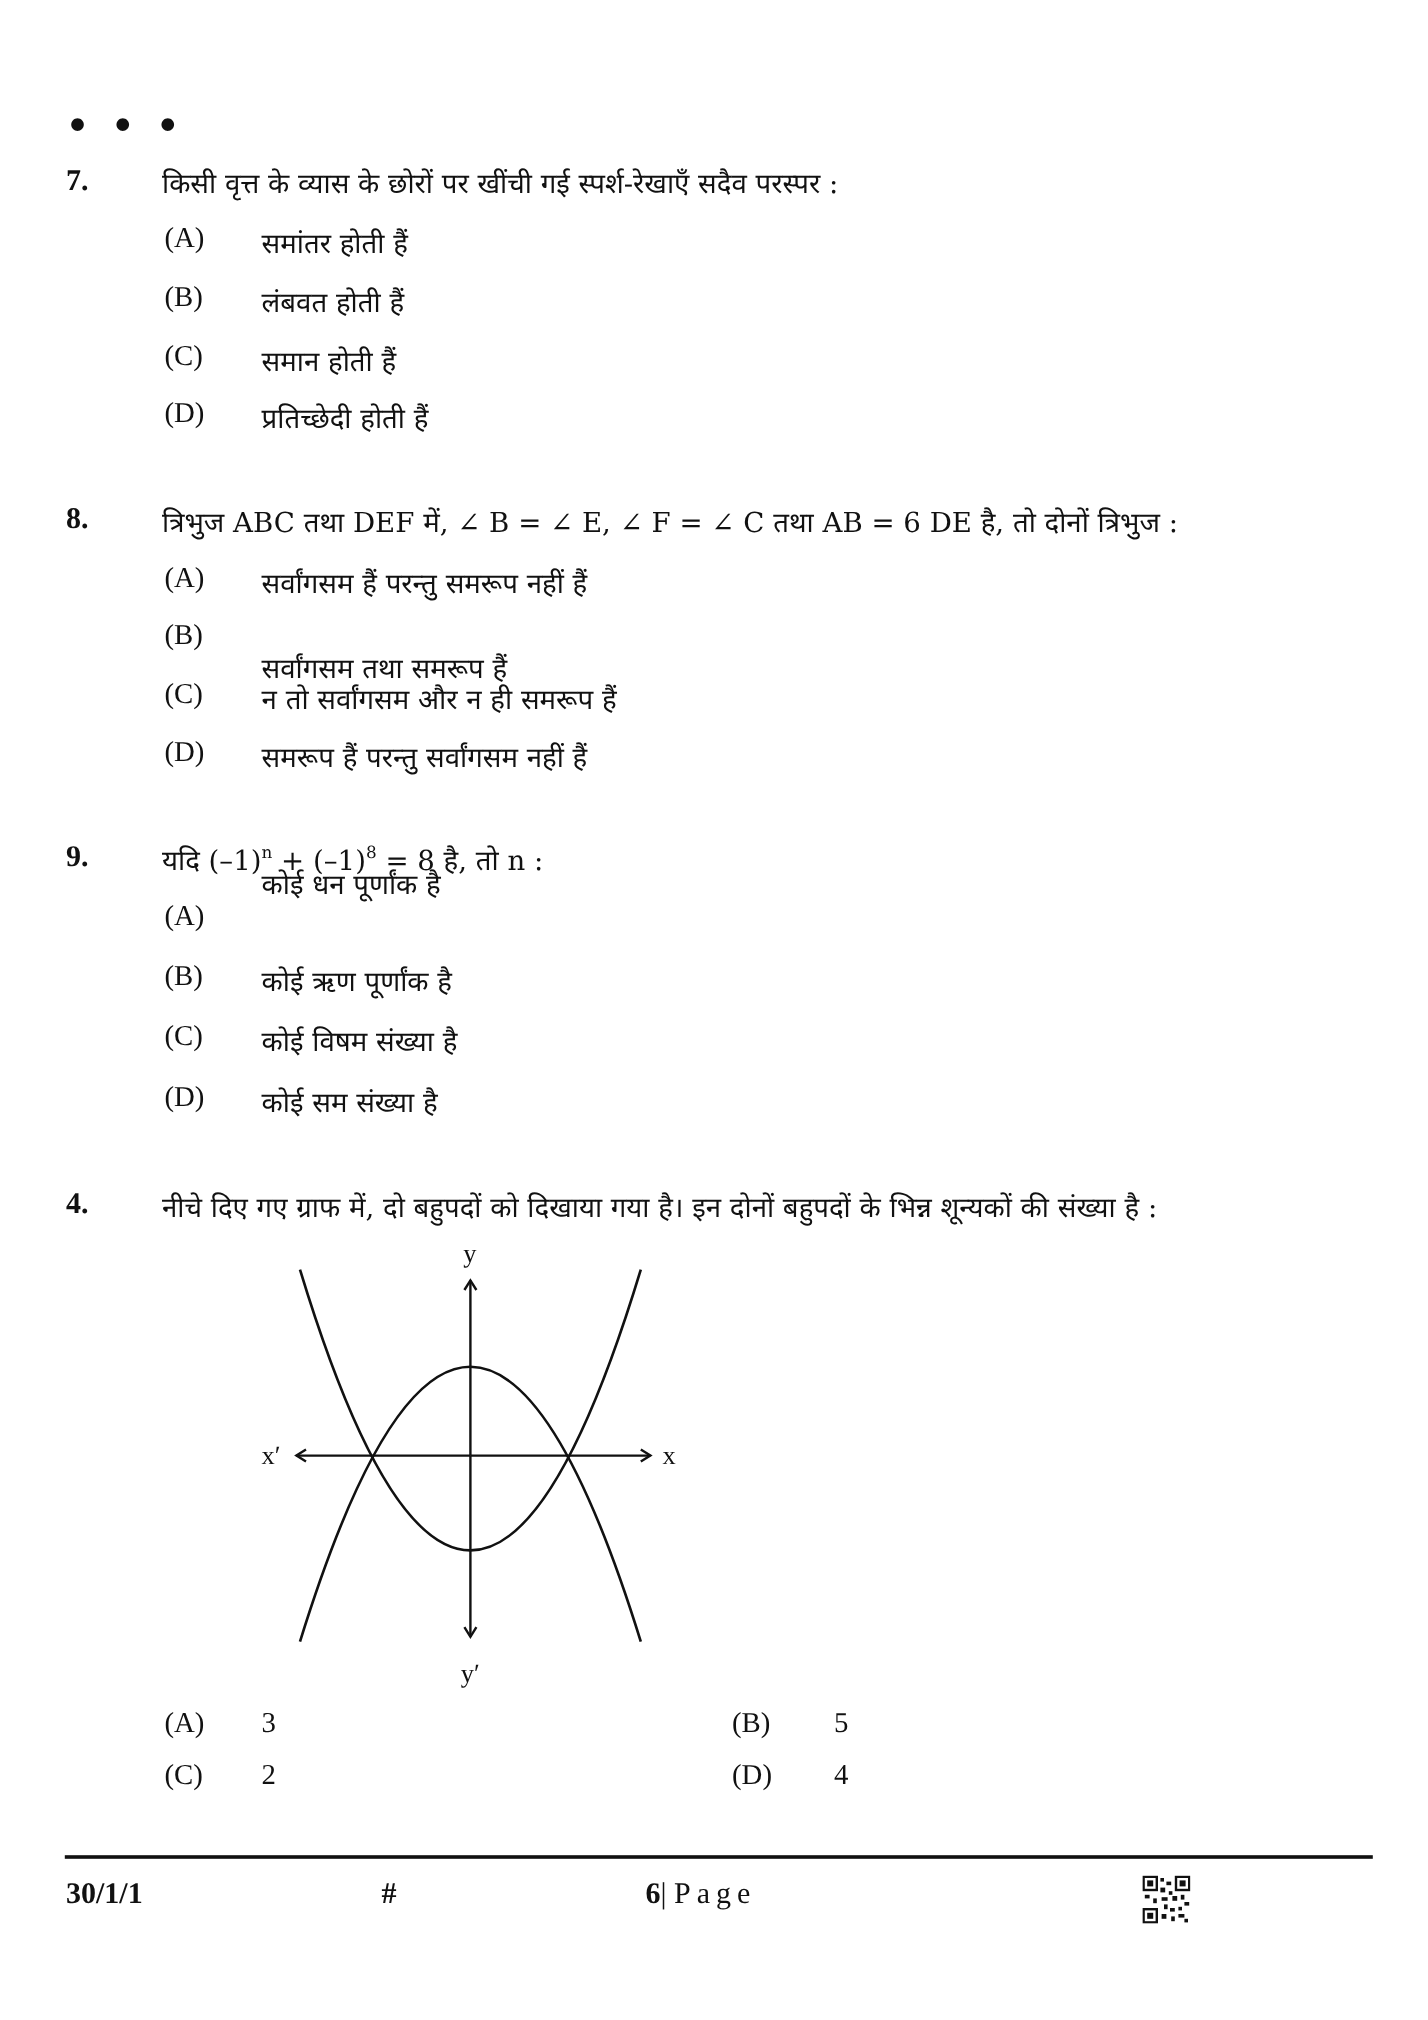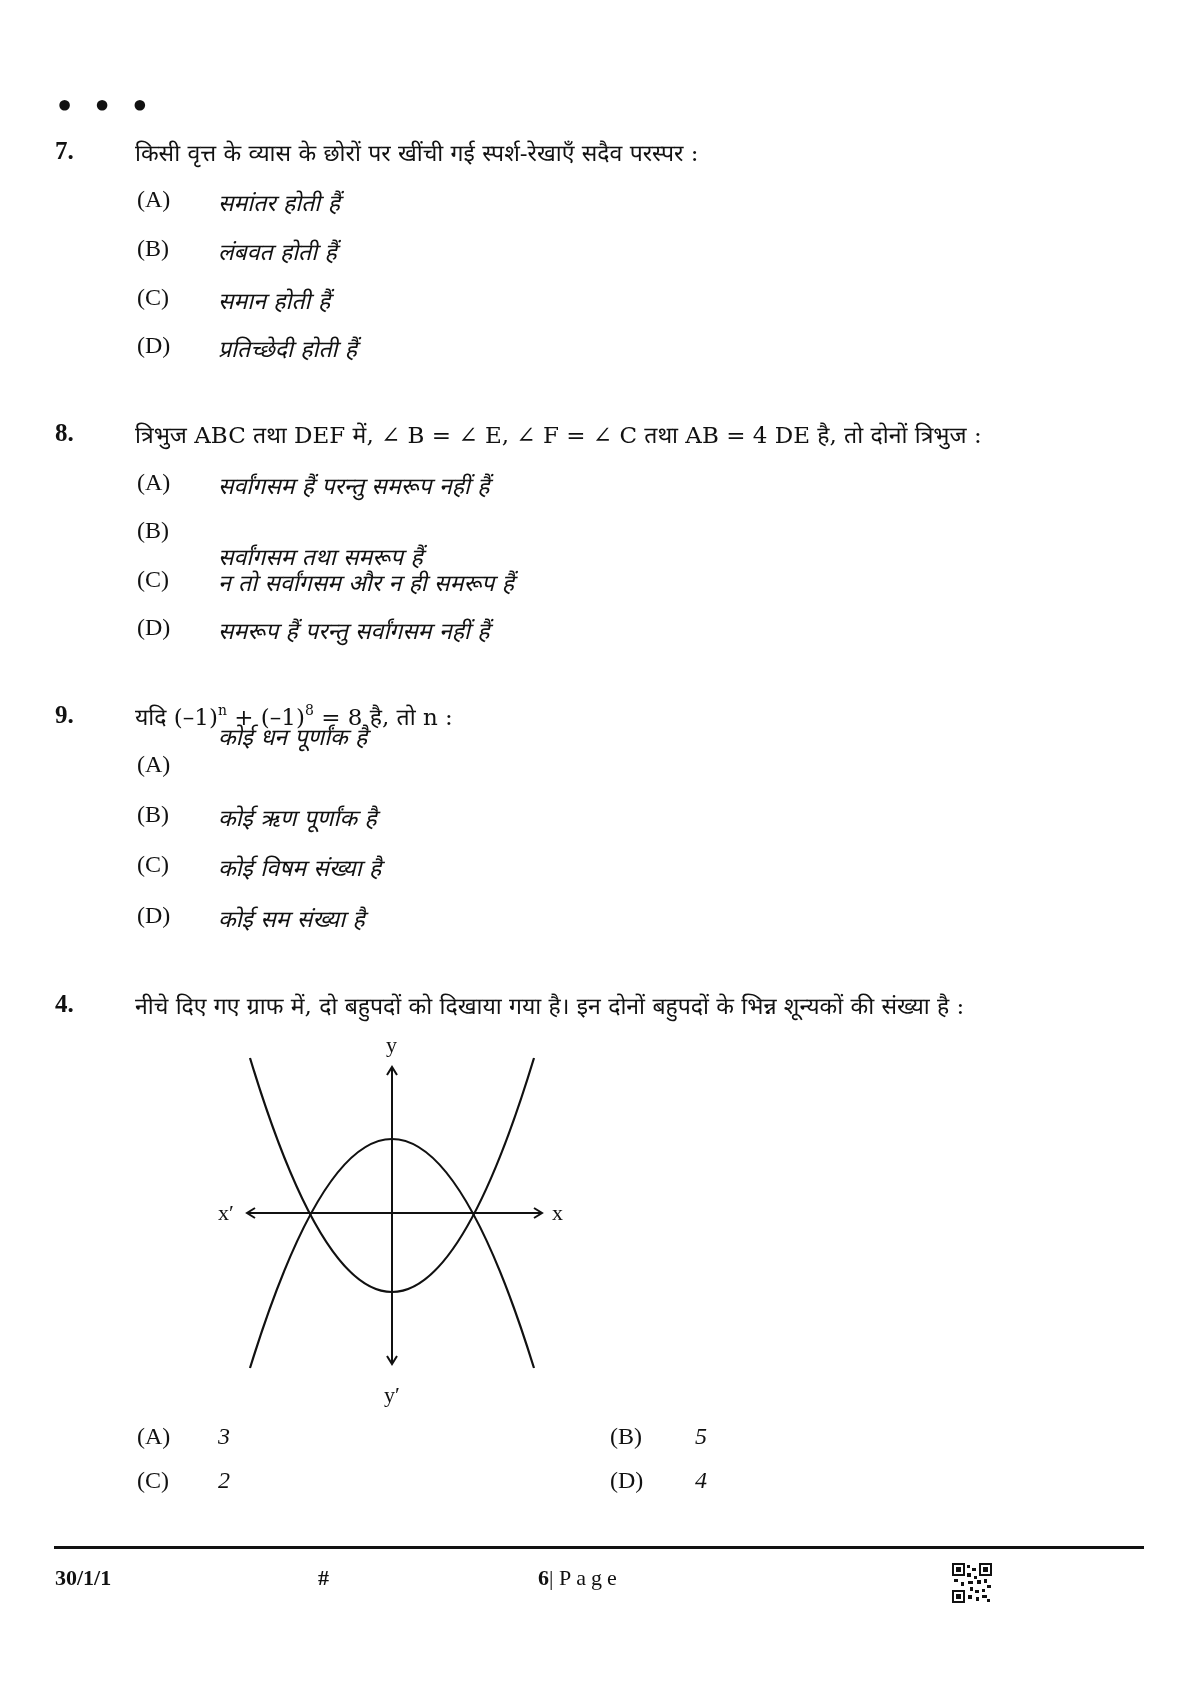--- a/index.html
+++ b/index.html
@@ -3,25 +3,25 @@
 <meta charset="utf-8">
 <style>
   html, body { margin:0; padding:0; background:#fff; }
   body { width:1190px; height:1683px; position:relative; overflow:hidden;
          font-family:"DejaVu Serif","Liberation Serif",serif; color:#111; }
   .abs { position:absolute; white-space:nowrap; }
   .dots { left:55px; top:88px; font-size:30px; letter-spacing:4px; font-weight:bold; }
   .qnum { font-family:"Liberation Serif",serif; font-weight:bold; font-size:25px; left:55px; }
   .qtext { font-size:23px; left:135px; }
   .olabel { font-family:"Liberation Serif",serif; font-size:24px; left:137px; }
-  .otext { font-size:23px; left:218px;font-style:italic; }
+  .otext { font-size:23px; left:218px; }
   sup { font-size:14px; vertical-align:10px; line-height:0; }
   .graph { position:absolute; left:200px; top:1030px; width:380px; height:390px; }
   .footer-line { position:absolute; left:54px; top:1546px; width:1090px; height:3px; background:#111; }
-  .ft { font-family:"Liberation Serif",serif; font-size:22px; top:1565px; }
+  .ft { font-family:"Liberation Serif",serif; font-size:25px; top:1565px; }
   .ft-bold { font-weight:bold; }
   .page-word { letter-spacing:5px; font-weight:normal; }
   .qr { position:absolute; left:952px; top:1563px; width:40px; height:40px; }
 </style>
 </head>
 <body>
 
 <div class="abs dots">• • •</div>
 
 <div>
@@ -32,21 +32,21 @@
   <div class="abs olabel" style="top:235px">(B)</div>
   <div class="abs otext" style="top:235px">लंबवत होती हैं</div>
   <div class="abs olabel" style="top:284px">(C)</div>
   <div class="abs otext" style="top:284px">समान होती हैं</div>
   <div class="abs olabel" style="top:332px">(D)</div>
   <div class="abs otext" style="top:332px">प्रतिच्छेदी होती हैं</div>
 </div>
 
 <div>
   <div class="abs qnum" style="top:419px">8.</div>
-  <div class="abs qtext" style="top:418px">त्रिभुज ABC तथा DEF में, ∠ B = ∠ E, ∠ F = ∠ C तथा AB = 4 DE है, तो दोनों त्रिभुज :</div>
+  <div class="abs qtext" style="top:418px">त्रिभुज ABC तथा DEF में, ∠ B = ∠ E, ∠ F = ∠ C तथा AB = 6 DE है, तो दोनों त्रिभुज :</div>
   <div class="abs olabel" style="top:469px">(A)</div>
   <div class="abs otext" style="top:469px">सर्वांगसम हैं परन्तु समरूप नहीं हैं</div>
   <div class="abs olabel" style="top:517px">(B)</div>
   <div class="abs otext" style="top:540px">सर्वांगसम तथा समरूप हैं</div>
   <div class="abs olabel" style="top:566px">(C)</div>
   <div class="abs otext" style="top:566px">न तो सर्वांगसम और न ही  समरूप हैं</div>
   <div class="abs olabel" style="top:614px">(D)</div>
   <div class="abs otext" style="top:614px">समरूप हैं परन्तु सर्वांगसम नहीं हैं</div>
 </div>
 

